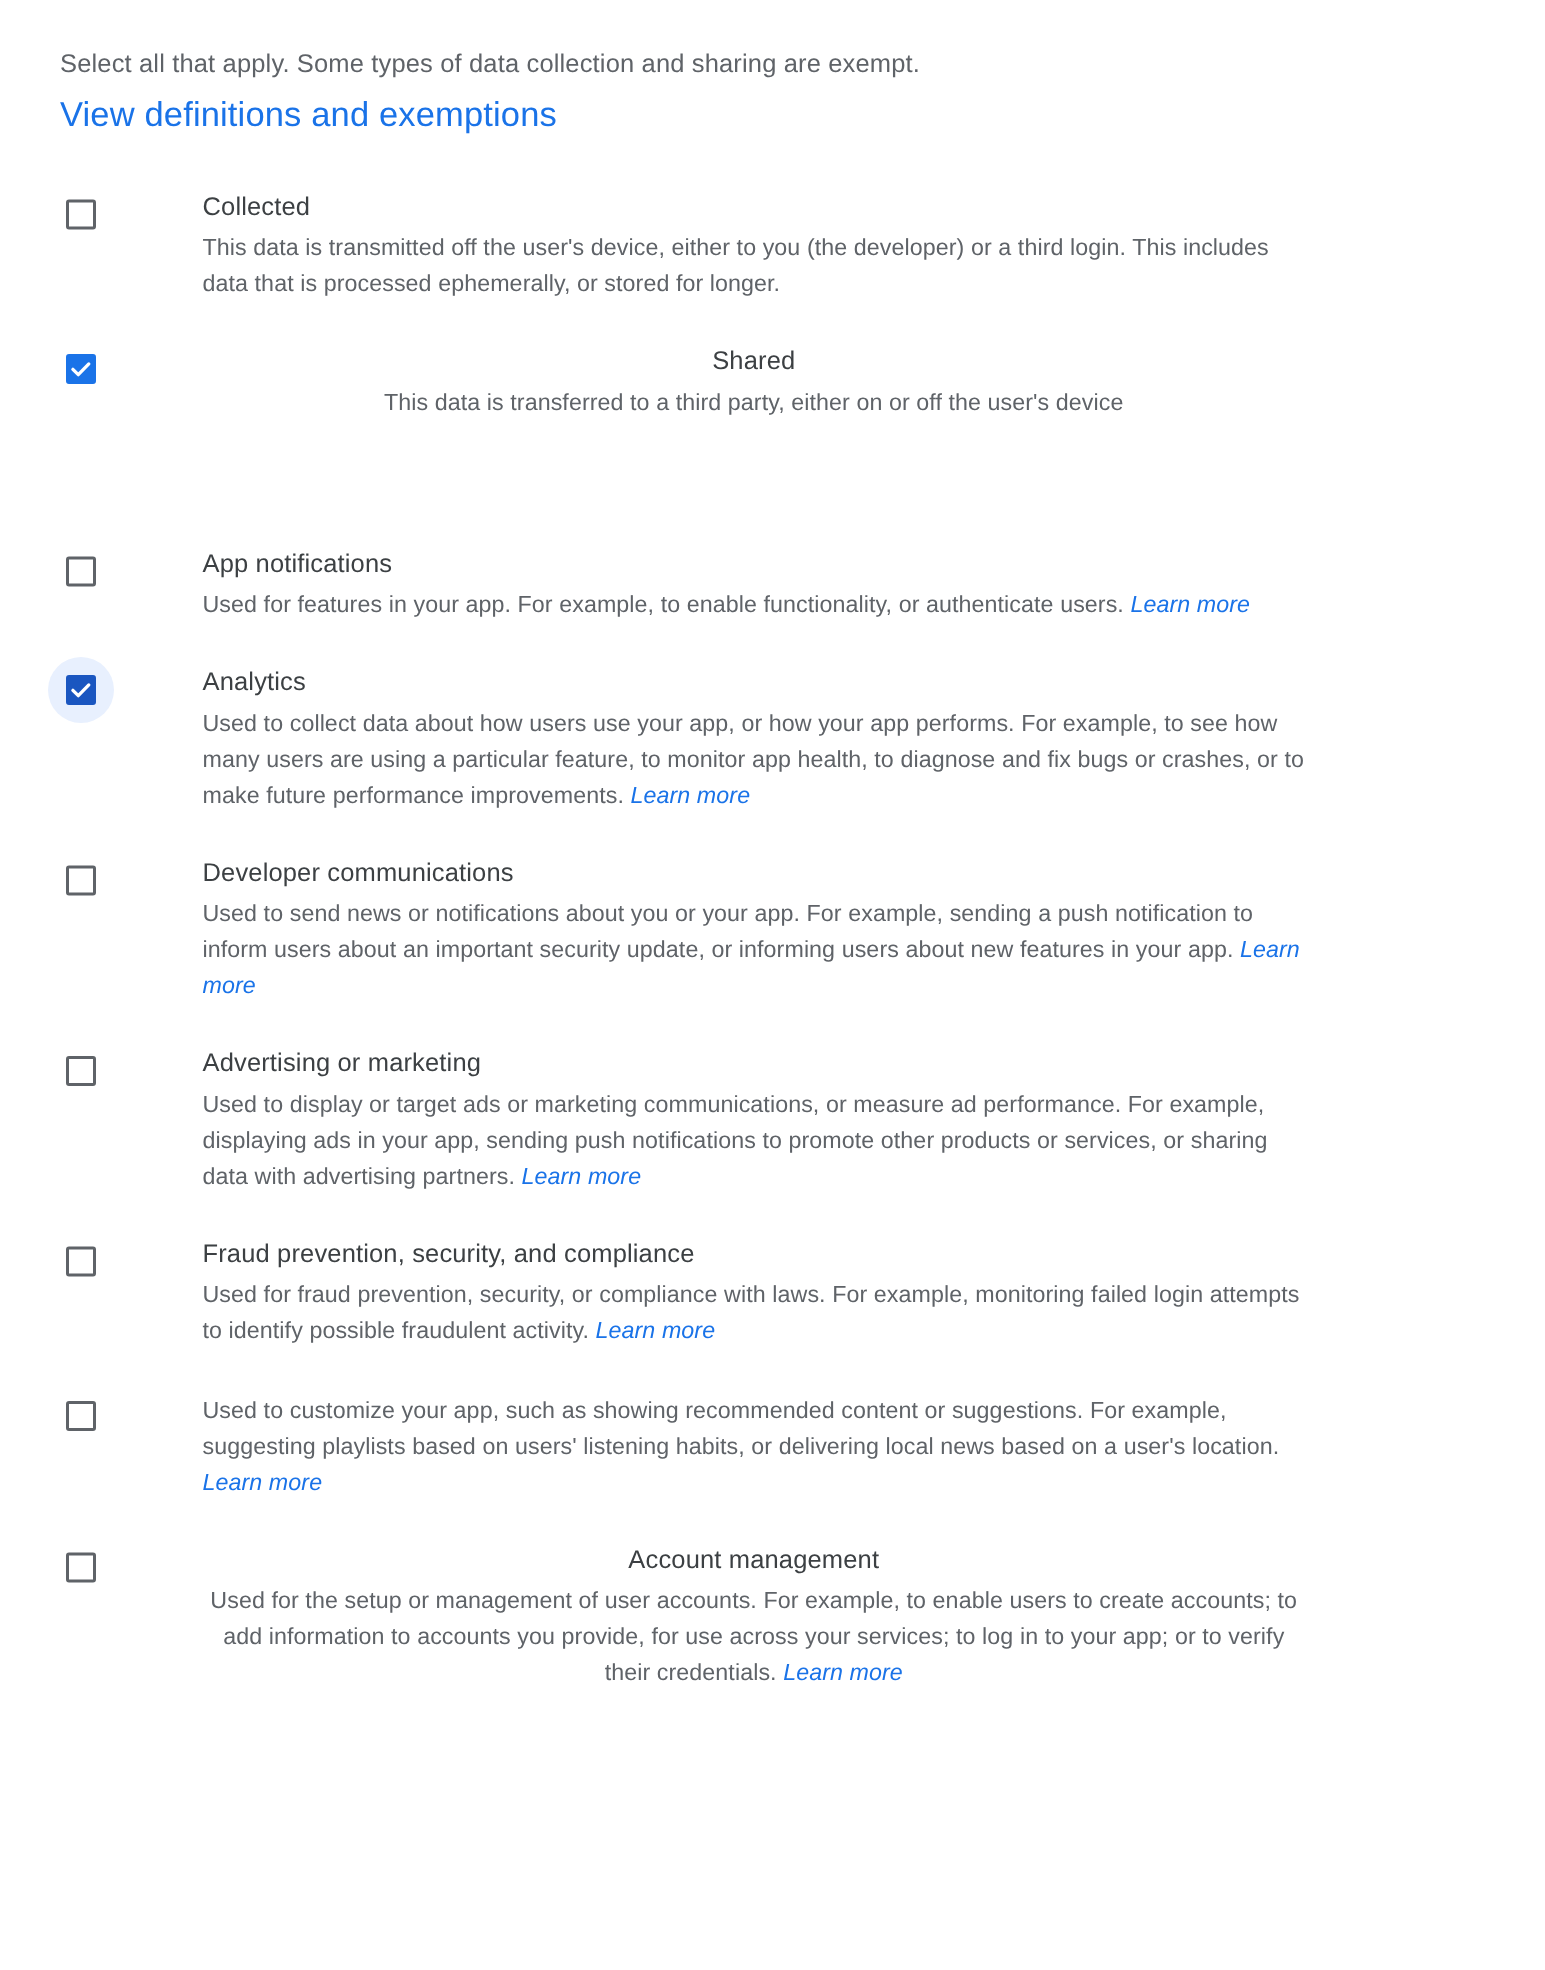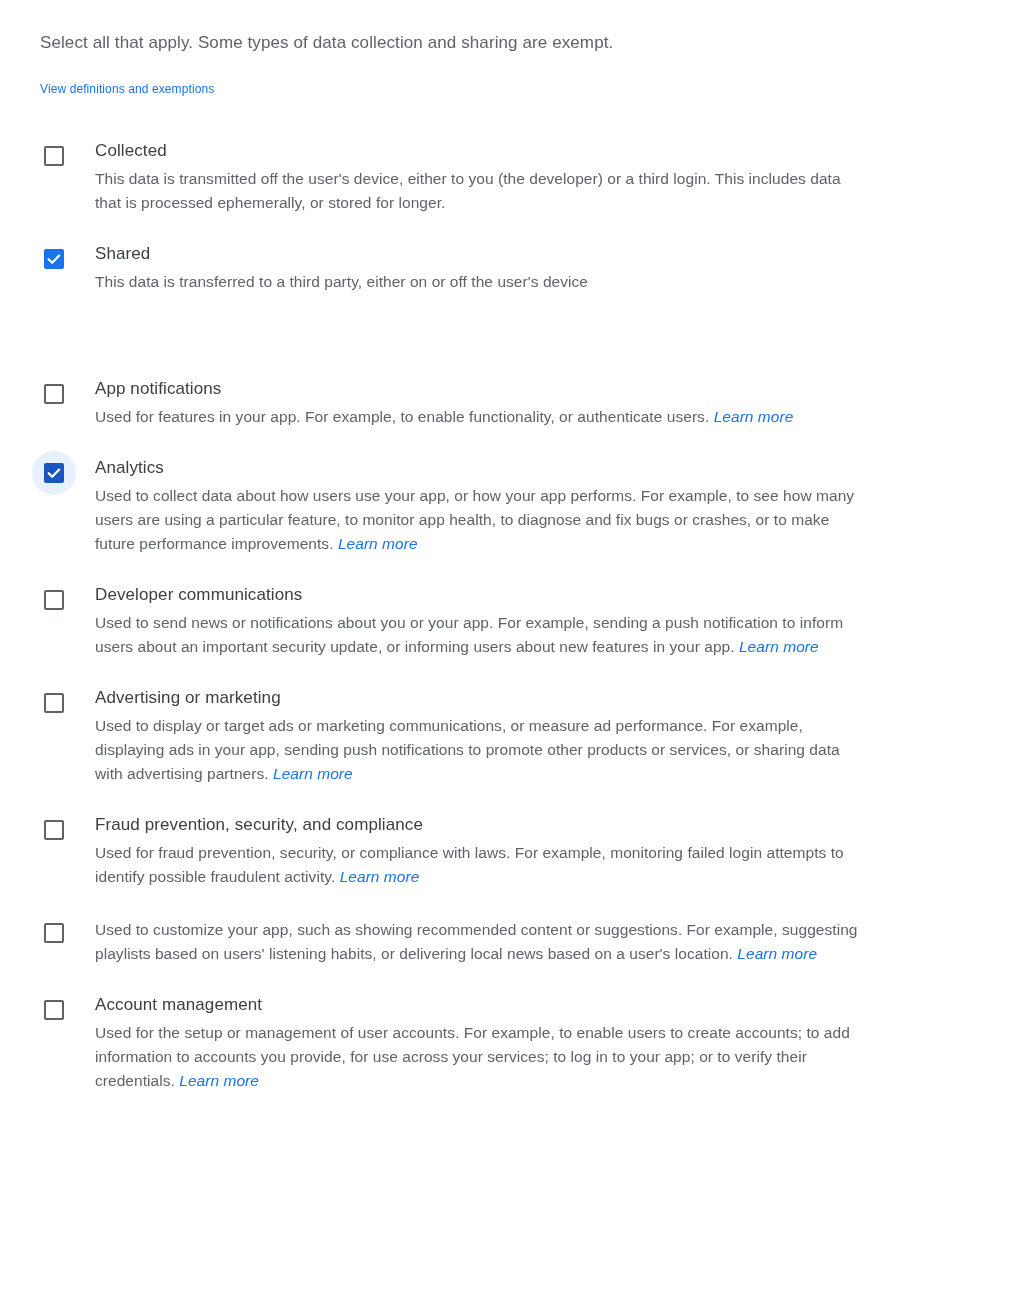--- a/index.html
+++ b/index.html
@@ -24,22 +24,22 @@
 
   
   .intro-text {
     font-size: 17px;
     line-height: 26px;
     color: #5f6368;
     letter-spacing: 0.1px;
   }
   .intro-link {
     display: inline-block;
-    margin-top: 20px;
-    font-size: 12px;
+    margin-top: 7px;
+    font-size: 23px;
     line-height: 26px;
     color: #1a73e8;
     cursor: pointer;
     letter-spacing: 0.1px;
   }
 
   
   .group {
     margin-top: 34px;
   }
@@ -48,21 +48,21 @@
   }
 
   
   .cb-row {
     position: relative;
     display: flex;
     align-items: flex-start;
     padding: 0 0 0 0;
     margin-bottom: 24px;
   }
-  .cb-row:last-child { margin-bottom: 0; }
+  .cb-row:last-child { margin-bottom: 0; text-align: center; }
 
   .cb-box-wrap {
     position: relative;
     flex: 0 0 auto;
     width: 20px;
     height: 20px;
     margin-top: 10px;
     margin-left: 4px;
     margin-right: 31px;
   }
@@ -106,20 +106,21 @@
     top: 0;
     width: 16px;
     height: 16px;
   }
   .cb-box.checked .tick { display: block; }
 
   .cb-text {
     flex: 1 1 auto;
     min-width: 0;
     padding-top: 2px;
+    margin-left: 40px;
   }
   .cb-title {
     font-size: 17px;
     line-height: 26px;
     color: #3c4043;
     letter-spacing: 0.1px;
   }
   .cb-desc {
     font-size: 15.5px;
     line-height: 24px;

